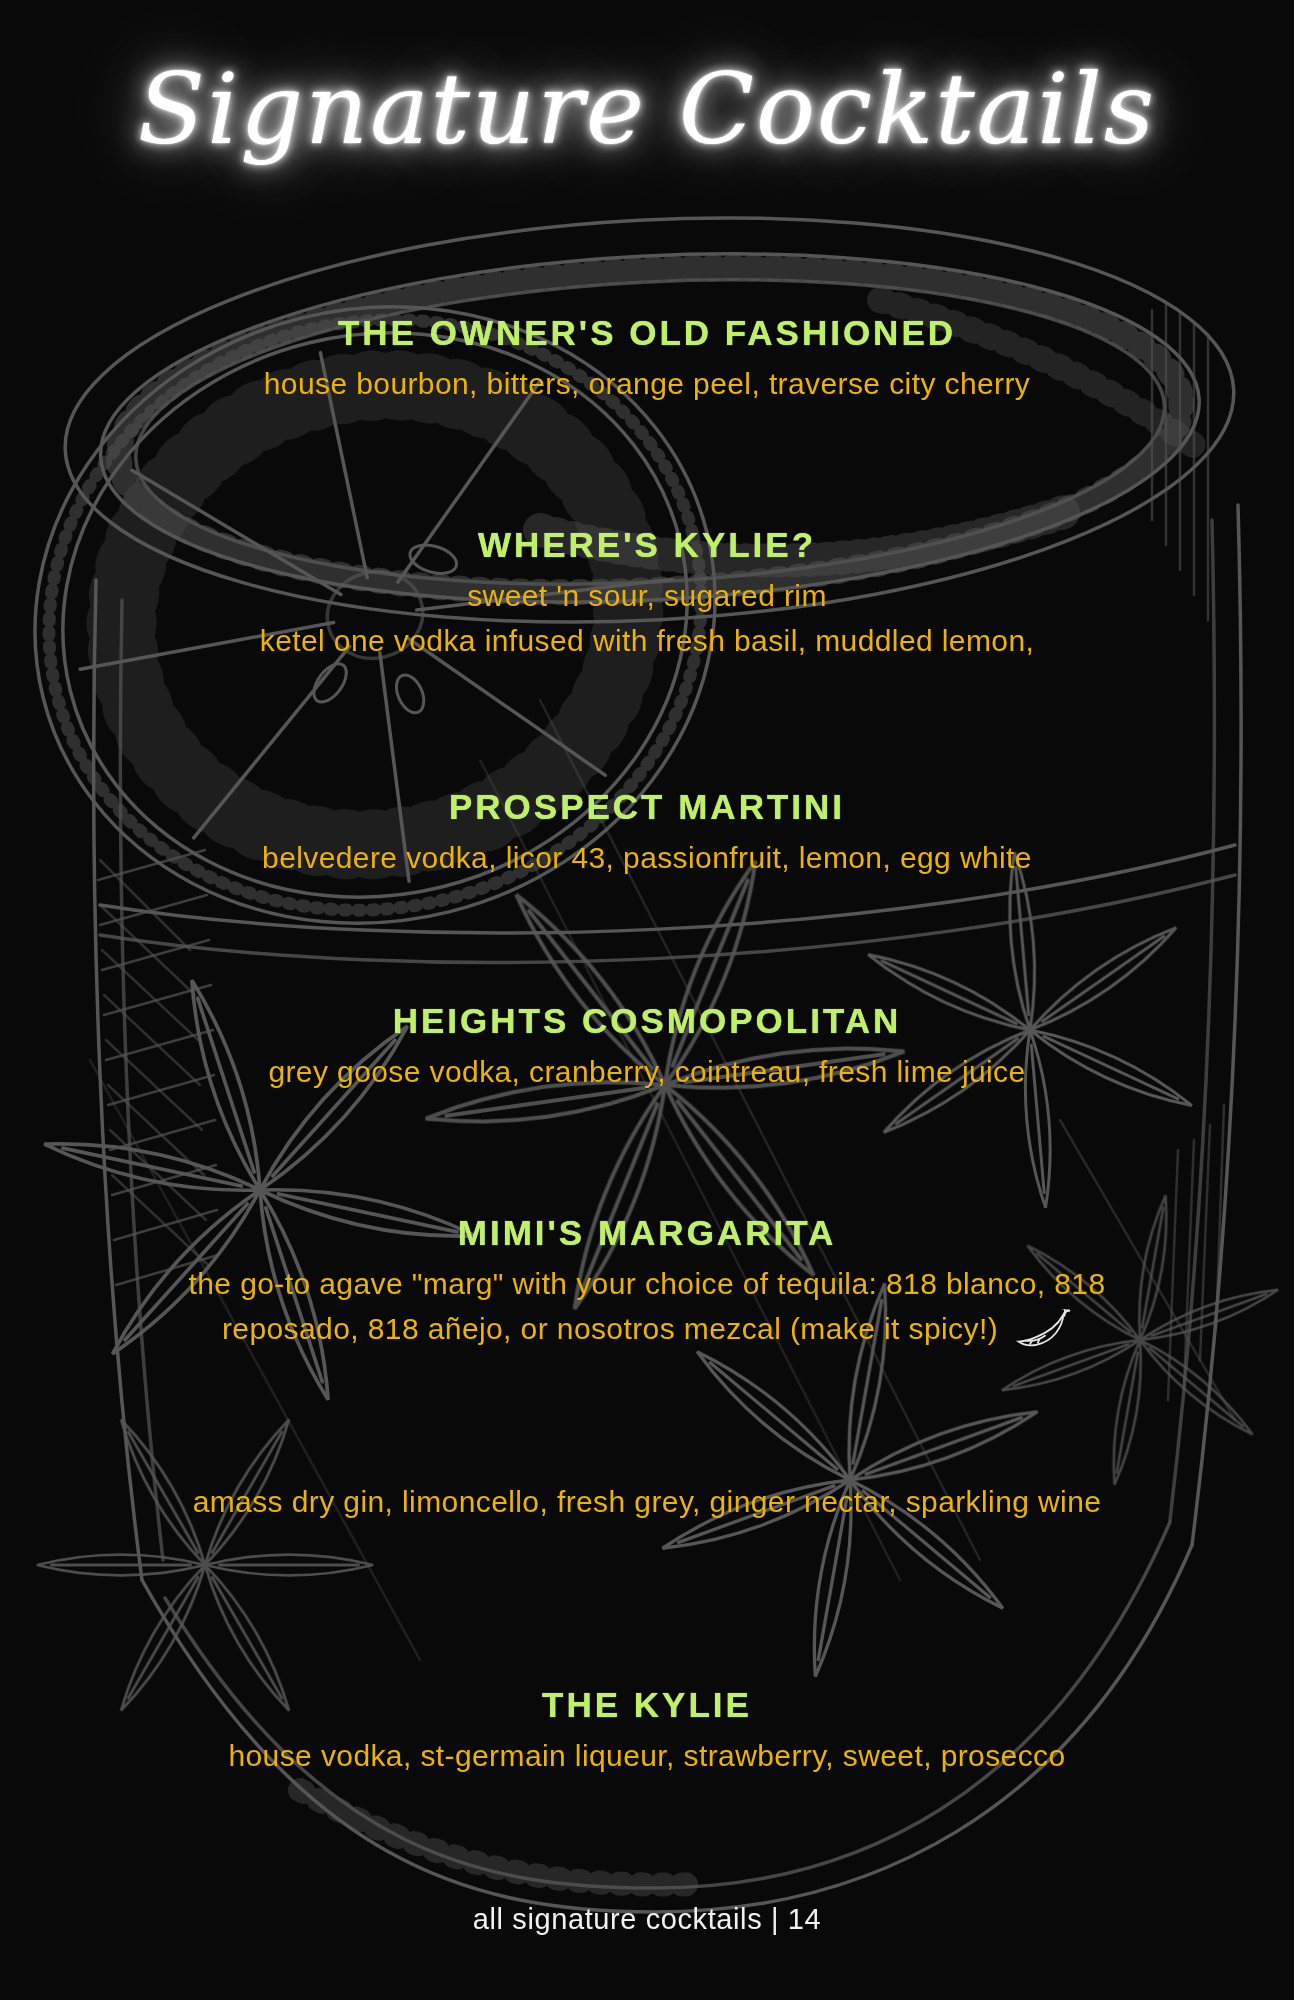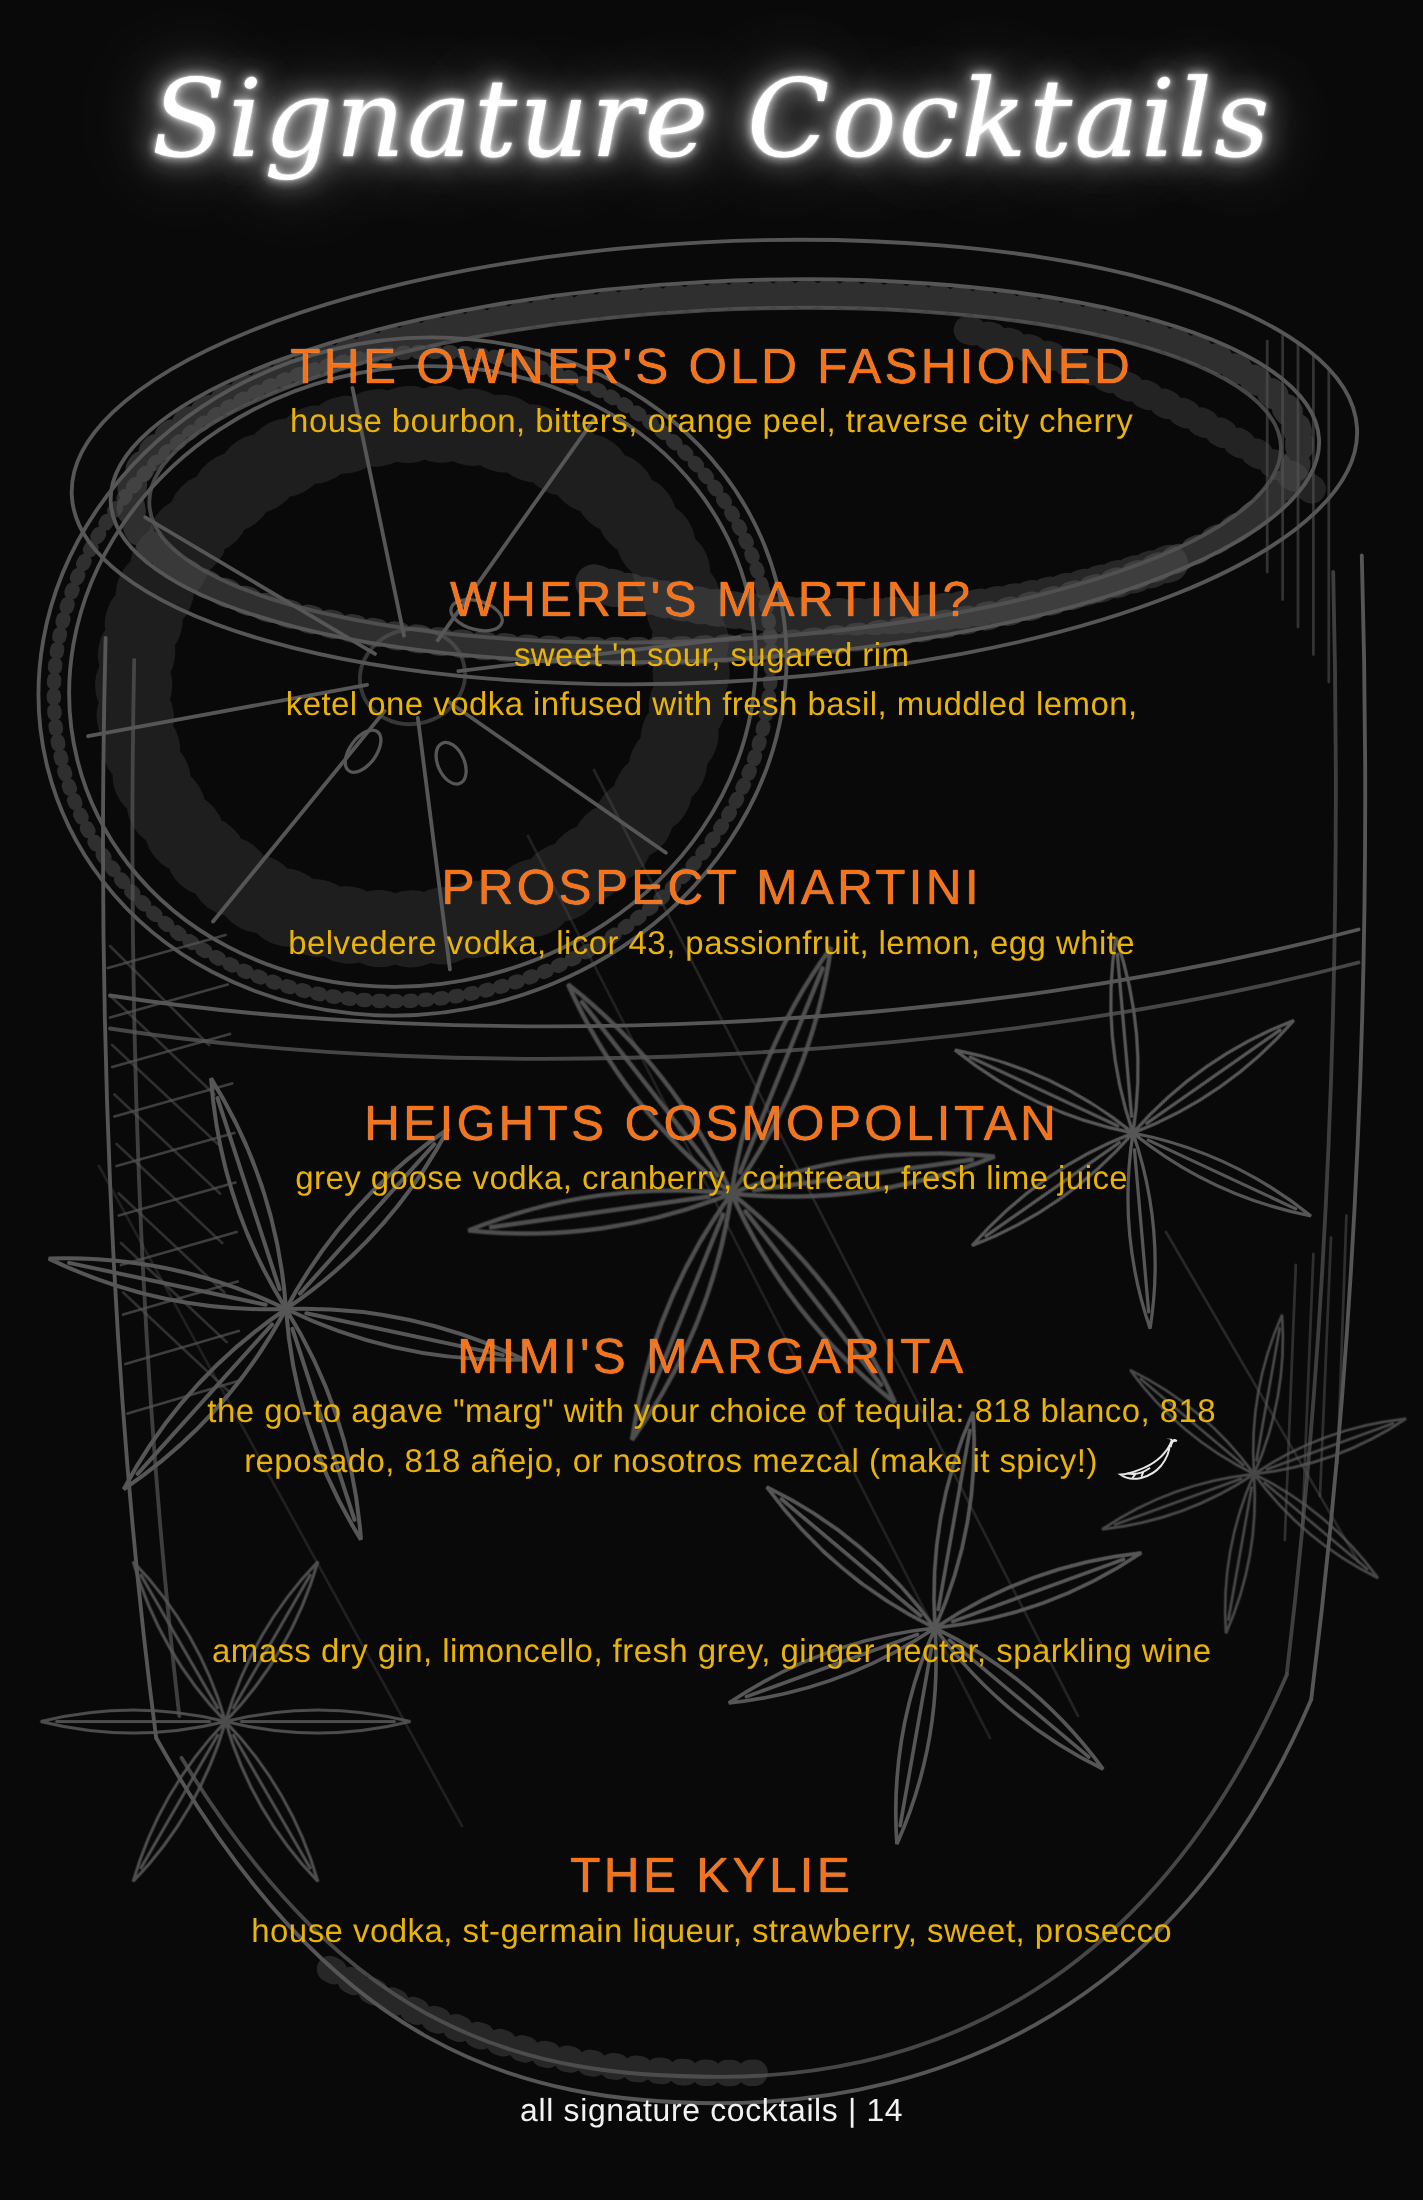--- a/index.html
+++ b/index.html
@@ -30,25 +30,25 @@
       0 0 120px rgba(255,255,255,0.35);
     white-space:nowrap;
   }
   .entry{
     position:absolute;left:0;right:0;
     text-align:center;
     color:#fdfdfd;
   }
   .entry .name{
     margin:0;
-    font-size:45px;
-    font-weight:400;
+    font-size:35px;
+    font-weight:700;
     letter-spacing:3px;
     line-height:42px;
-    color:#f97316;
+    color:#bef264;
     text-shadow:0 0 1px rgba(255,255,255,0.85);
   }
   .entry .desc{
     margin-top:7px;
     font-size:30px;
     font-weight:400;
     letter-spacing:0.4px;
     line-height:45px;
     color:#eab308;
   }
@@ -173,21 +173,21 @@
   <div class="neon-title">Signature Cocktails</div>
 
   <div class="entry" style="top:312px">
     <h2 class="name">THE OWNER'S OLD FASHIONED</h2>
     <div class="desc">
       <div class="line">house bourbon, bitters, orange peel, traverse city cherry</div>
     </div>
   </div>
 
   <div class="entry" style="top:524px">
-    <h2 class="name">WHERE'S MARTINI?</h2>
+    <h2 class="name">WHERE'S KYLIE?</h2>
     <div class="desc">
       <div class="line">sweet 'n sour, sugared rim</div>
       <div class="line">ketel one vodka infused with fresh basil, muddled lemon,</div>
     </div>
   </div>
 
   <div class="entry" style="top:786px">
     <h2 class="name">PROSPECT MARTINI</h2>
     <div class="desc">
       <div class="line">belvedere vodka, licor 43, passionfruit, lemon, egg white</div>

